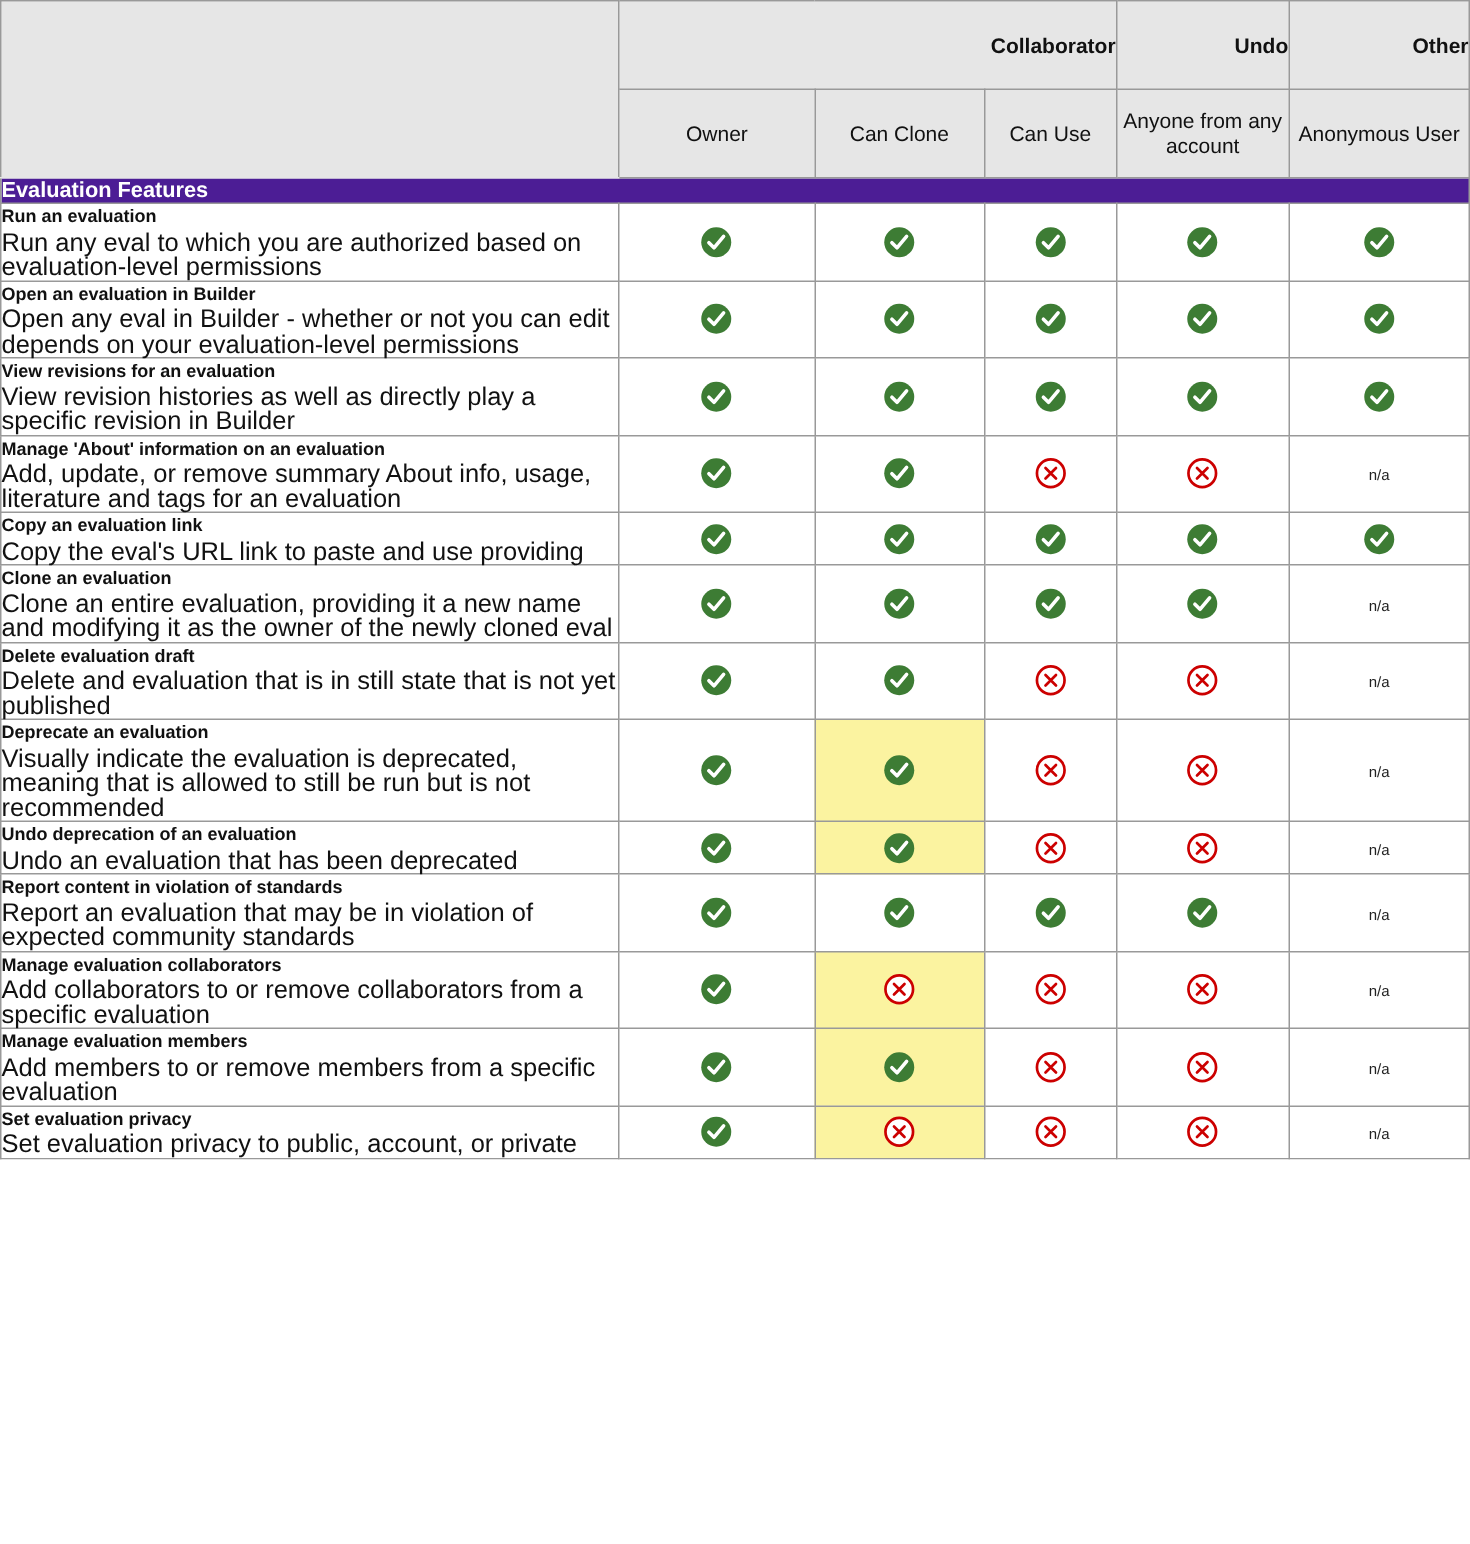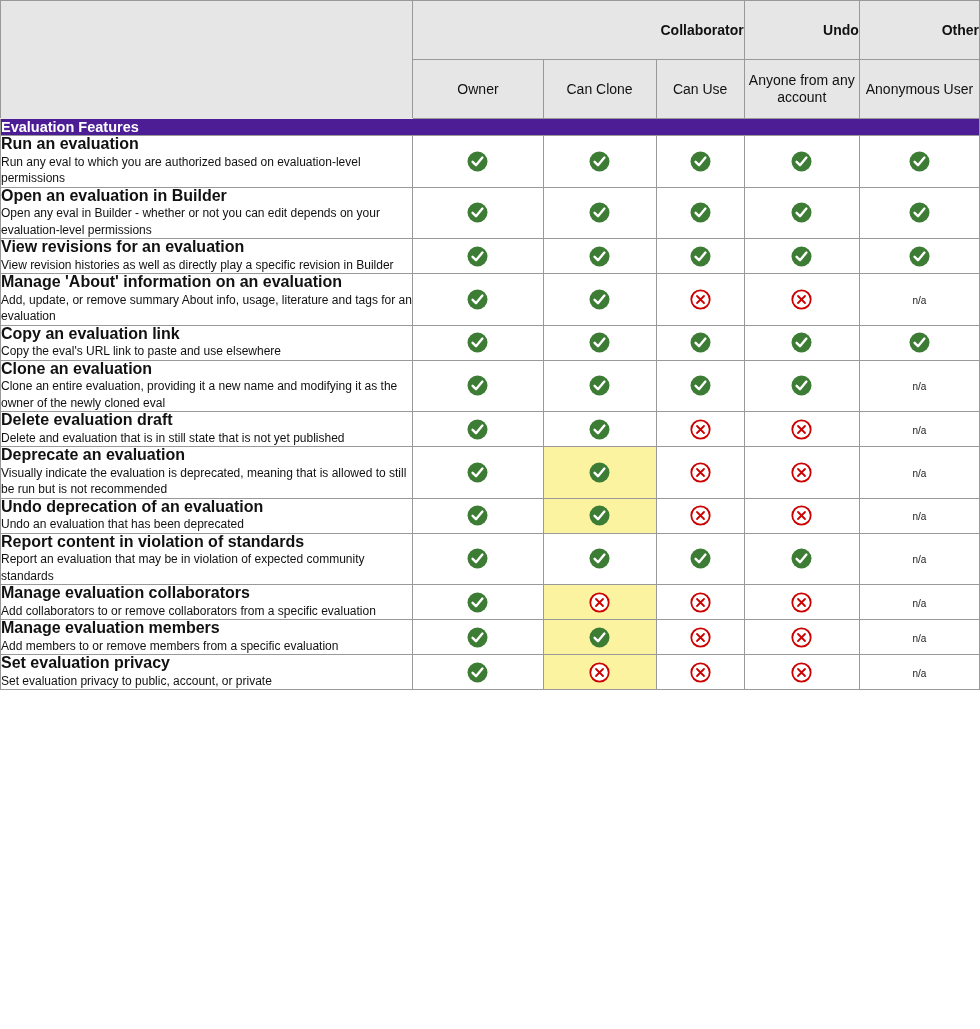--- a/index.html
+++ b/index.html
@@ -62,27 +62,27 @@
     border-top: 1px solid #000;
     border-bottom: 1px solid #000;
   }
   td.feature-cell {
     padding: 8px 10px 9px 8px;
     font-size: 13px;
     line-height: 16.5px;
   }
   td.feature-cell .f-title {
     font-weight: bold;
-    font-size: 16px;
+    font-size: 12px;
     display: block;
     margin-bottom: 1px;
   }
   td.feature-cell .f-desc {
     display: block;
-    font-size: 12px;
+    font-size: 17px;
     color: #111;
   }
   td.mark {
     text-align: center;
     font-size: 13px;
     color: #333;
   }
   td.mark.hl {
     background: #fbf3a0;
   }
@@ -227,21 +227,21 @@
             </svg></span></td>
         <td class="mark"><span class="ico"><svg width="21" height="21" viewBox="0 0 21 21" xmlns="http://www.w3.org/2000/svg">
               <circle cx="10.5" cy="10.5" r="9.2" fill="#ffffff" stroke="#cc0000" stroke-width="1.8"></circle>
               <path d="M7 7 L14 14 M14 7 L7 14" fill="none" stroke="#cc0000" stroke-width="1.8" stroke-linecap="round"></path>
             </svg></span></td>
         <td class="mark"><span class="na">n/a</span></td>
       </tr>
       <tr>
         <td class="feature-cell">
           <span class="f-title">Copy an evaluation link</span>
-          <span class="f-desc">Copy the eval's URL link to paste and use elsewhere</span>
+          <span class="f-desc">Copy the eval's URL link to paste and use providing</span>
         </td>
         <td class="mark"><span class="ico"><svg width="21" height="21" viewBox="0 0 21 21" xmlns="http://www.w3.org/2000/svg">
               <circle cx="10.5" cy="10.5" r="10" fill="#3d7c34"></circle>
               <path d="M5.6 10.8 L9 14.2 L15.4 6.6" fill="none" stroke="#ffffff" stroke-width="2.4" stroke-linecap="round" stroke-linejoin="round"></path>
             </svg></span></td>
         <td class="mark"><span class="ico"><svg width="21" height="21" viewBox="0 0 21 21" xmlns="http://www.w3.org/2000/svg">
               <circle cx="10.5" cy="10.5" r="10" fill="#3d7c34"></circle>
               <path d="M5.6 10.8 L9 14.2 L15.4 6.6" fill="none" stroke="#ffffff" stroke-width="2.4" stroke-linecap="round" stroke-linejoin="round"></path>
             </svg></span></td>
         <td class="mark"><span class="ico"><svg width="21" height="21" viewBox="0 0 21 21" xmlns="http://www.w3.org/2000/svg">

